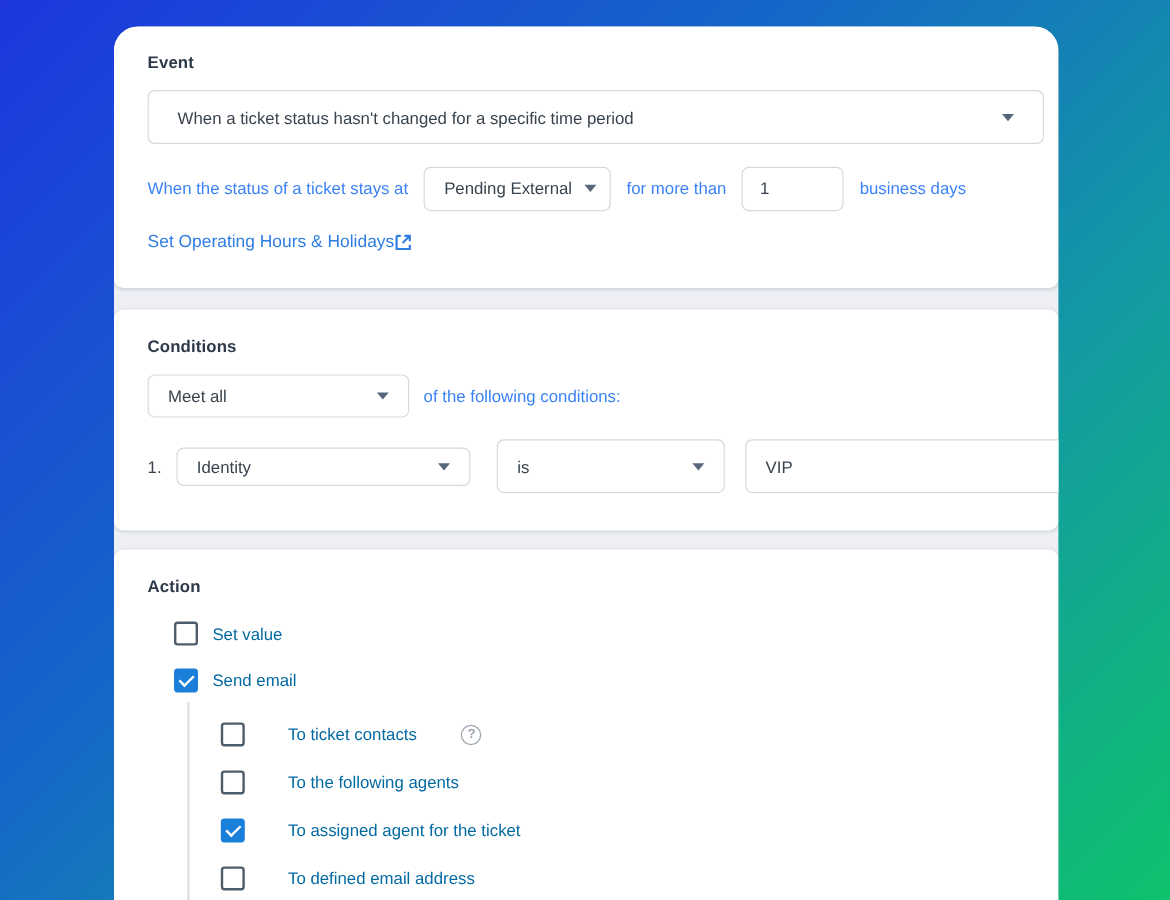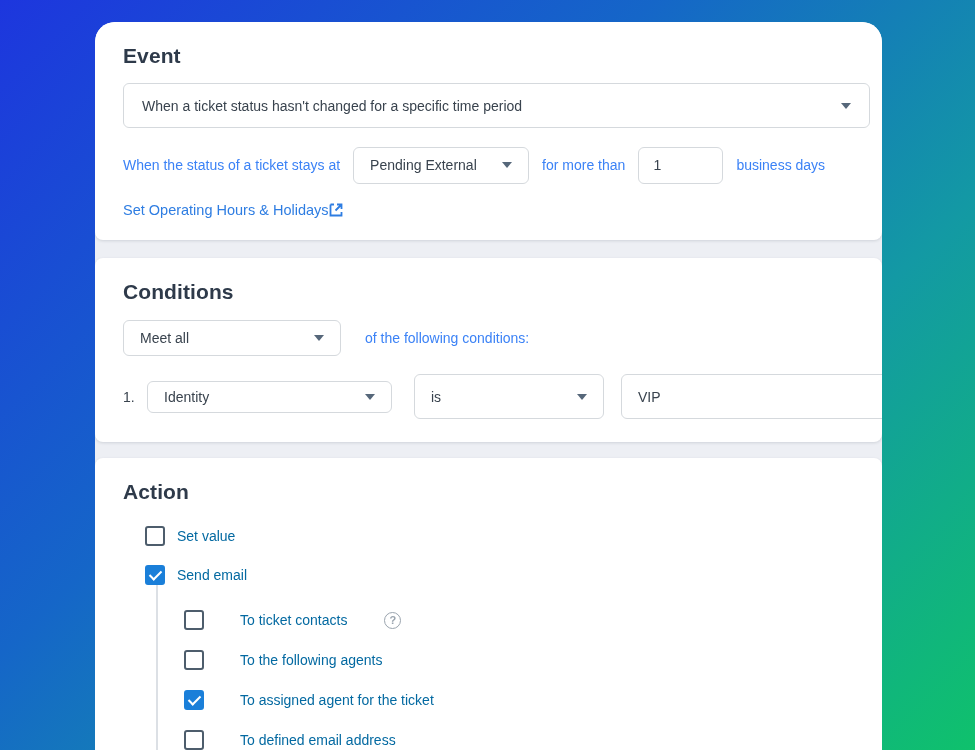--- a/index.html
+++ b/index.html
@@ -21,21 +21,21 @@
     background: #ffffff;
     border-radius: 8px;
     box-shadow: 0 1px 3px rgba(25,39,60,0.14);
     padding: 22px 28px;
     position: relative;
   }
   .card-event { height: 218px; border-radius: 18px 18px 8px 8px; margin-bottom: 18px; }
   .card-conditions { height: 184px; margin-bottom: 16px; }
   .card-action { height: 294px; border-radius: 8px 8px 0 0; }
   .card-title {
-    font-size: 21px; font-weight: 700; color: #2e3a4a; letter-spacing: 0.1px;
+    font-size: 14px; font-weight: 700; color: #2e3a4a; letter-spacing: 0.1px;
   }
   .txt { font-size: 14px; color: #3b82f6; }
 
   
   .selectbox, .inputbox {
     background: #fff;
     border: 1px solid #d5d9dd;
     border-radius: 6px;
     display: flex; align-items: center;
     padding: 0 16px;
@@ -43,31 +43,31 @@
     flex-shrink: 0;
   }
   .selectbox { justify-content: space-between; cursor: pointer; }
   .chev {
     width: 0; height: 0;
     border-left: 5.5px solid transparent;
     border-right: 5.5px solid transparent;
     border-top: 6.5px solid #56677a;
     flex-shrink: 0; margin-left: 10px;
   }
-  .event-select { margin-top: 15px; height: 45px; width: 747px; padding: 0 18px; }
+  .event-select { margin-top: 15px; height: 45px; width: 747px; padding: 0 24px; }
   .sentence-row { margin-top: 18px; display: flex; align-items: center; gap: 13px; white-space: nowrap; height: 38px; }
-  .status-select { width: 176px; height: 37px; }
+  .status-select { width: 156px; height: 37px; }
   .duration-input { width: 85px; height: 37px; padding: 0 14px; }
   .link-row {
     margin-top: 18px; display: inline-flex; align-items: center; gap: 0;
     font-size: 14.5px; color: #2e7de2; cursor: pointer;
   }
   .ext-icon { display: inline-block; }
 
-  .match-row { margin-top: 16px; display: flex; align-items: center; gap: 24px; }
+  .match-row { margin-top: 16px; display: flex; align-items: center; gap: 12px; }
   .match-select { width: 218px; height: 36px; }
   .cond-row { margin-top: 18px; display: flex; align-items: center; white-space: nowrap; }
   .cond-index { width: 24px; font-size: 14px; color: #39434e; flex-shrink: 0; }
   .field-select { width: 245px; height: 32px; margin-right: 22px; }
   .operator-select { width: 190px; height: 45px; margin-right: 17px; text-align: center; }
   .value-input { width: 310px; height: 45px; }
 
   .action-list { margin-top: 12px; }
   .check-row { display: flex; align-items: center; gap: 12px; height: 39px; margin-left: 22px; }
   .sub-list .check-row { margin-left: 61px; height: 40px; gap: 36px; }

